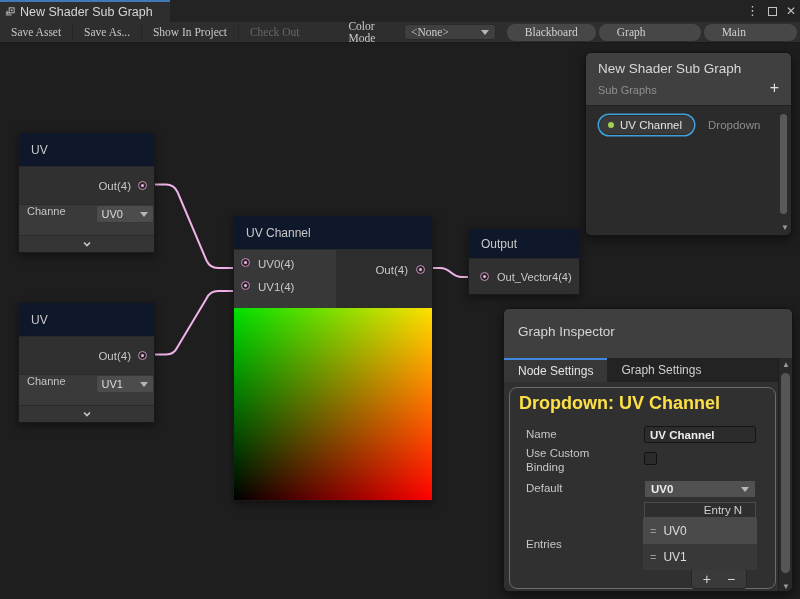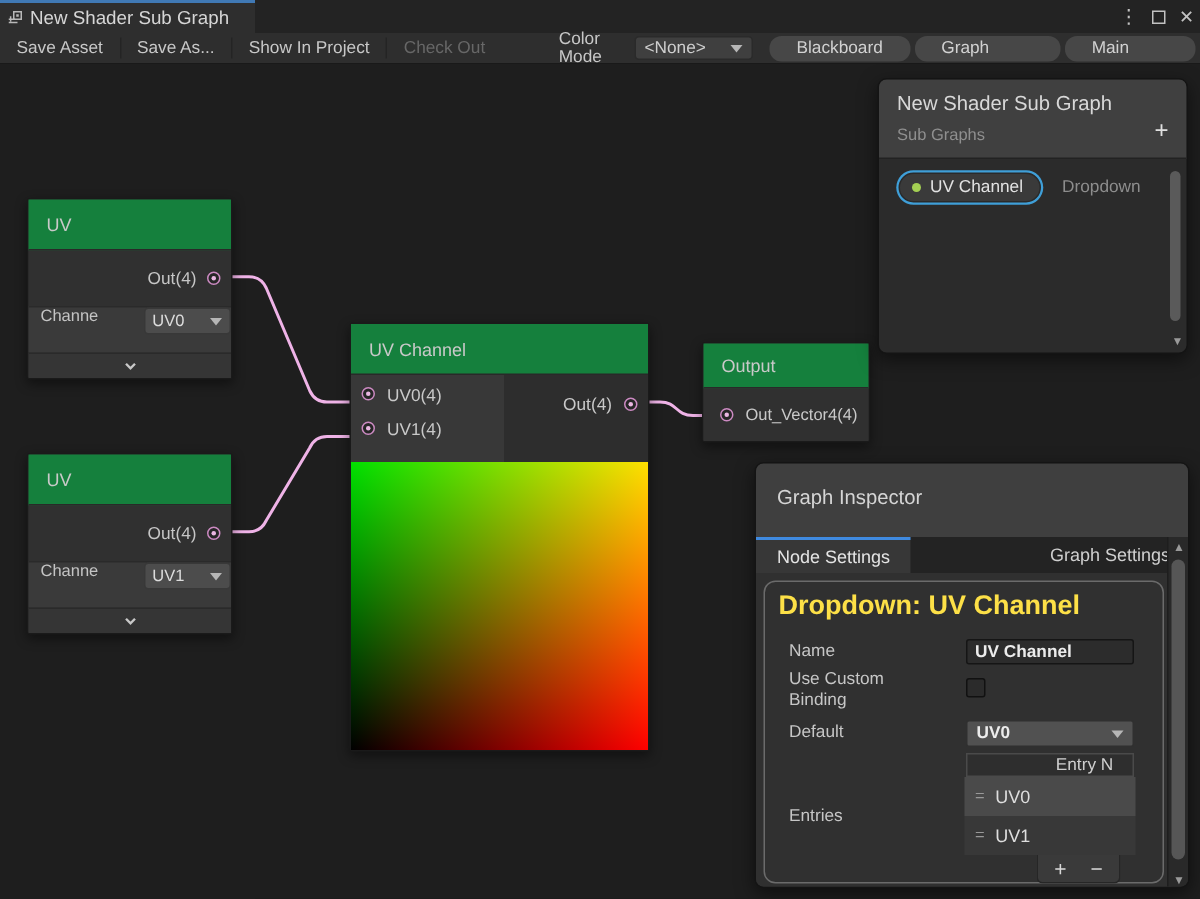--- a/index.html
+++ b/index.html
@@ -12,42 +12,42 @@
   .doc-tab { position:absolute; left:0; top:0; width:170px; height:22px; background:#2e2e2e;
     border-top:2px solid #4079b5; display:flex; align-items:center; padding-left:5px; gap:5px; }
   .doc-tab .t { font-size:12.5px; color:#d6d6d6; white-space:nowrap; }
   .winctl { position:absolute; right:4px; top:0; height:22px; display:flex; align-items:center; gap:9px; }
   .winctl .kebab { color:#c2c2c2; font-size:13px; line-height:22px; }
   .winctl .maxi { width:9px; height:9px; border:1.5px solid #c2c2c2; }
   .winctl .close { color:#c2c2c2; font-size:12px; line-height:22px; }
 
   
   .toolbar { position:absolute; left:0; top:22px; width:800px; height:21px; background:#2e2e2e;
-    border-bottom:1px solid #191919; display:flex; align-items:center; font-size:11.5px; color:#c8c8c8; }
+    border-bottom:1px solid #191919; display:flex; align-items:center; font-size:11.5px; color:#c8c8c8;font-family:Liberation Serif, serif; }
   .tb-btn { padding:0 11px; line-height:20px; white-space:nowrap; }
   .tb-btn.disabled { color:#676767; }
   .tb-sep { width:1px; height:14px; background:#242424; }
   .cm-label { margin-left:32px; padding:0 6px; }
   .cm-dd { width:102px; height:16px; background:#3f3f3f; border:1px solid #2a2a2a; border-radius:3px;
     display:flex; align-items:center; justify-content:space-between; padding:0 6px; margin-right:8px; }
   .cm-dd .v { font-size:11.5px; color:#cfcfcf; }
   .caret { width:0; height:0; border-left:4px solid transparent; border-right:4px solid transparent;
     border-top:5px solid #b6b6b6; }
   .toggle-btn { height:17px; line-height:17px; background:#474747; border-radius:8px;
     padding:0 18px; margin-left:3px; color:#d2d2d2; }
   .toggle-btn.last { margin-right:3px; }
 
   
   .canvas { position:absolute; left:0; top:43px; width:800px; height:556px; background:#1e1e1e; }
   .edges { position:absolute; left:0; top:0; width:800px; height:556px; }
 
   
   .node { position:absolute; background:#303030; border:1px solid #1a1a1a; border-radius:2px;
     box-shadow:0 3px 8px rgba(0,0,0,.45); }
-  .node-title { height:34px; background:#15803d; border-bottom:1px solid #292929;
+  .node-title { height:34px; background:#0f172a; border-bottom:1px solid #292929;
     display:flex; align-items:center; padding-left:12px; font-size:12px; color:#c9c9c9; }
   .port { width:9px; height:9px; border-radius:50%; border:1px solid #cc8ac2; background:#262626;
     display:flex; align-items:center; justify-content:center; flex:0 0 auto; }
   .port i { display:block; width:3px; height:3px; border-radius:50%; background:#eab6e2; }
 
   .uv-out-row { height:37px; display:flex; align-items:center; justify-content:flex-end;
     gap:7px; padding-right:7px; font-size:11.5px; color:#c6c6c6; background:#303030; }
   .uv-ctl-row { height:31px; background:#3a3a3a; display:flex; align-items:flex-start; padding-left:8px;
     font-size:11px; color:#c4c4c4; border-top:1px solid #2a2a2a;gap:28px; }
   .uv-dd { width:66px; height:18px; margin-left:2px; background:#4c4c4c; border:1px solid #383838;
@@ -84,21 +84,21 @@
   .bb-dot { width:6px; height:6px; border-radius:50%; background:#a4cf53; }
   .bb-pill .n { font-size:11.5px; color:#e2e2e2; }
   .bb-type { margin-left:14px; font-size:11.5px; color:#8d8d8d; }
   .bb-scroll { position:absolute; right:4px; top:61px; width:7px; height:100px; background:#5a5a5a; border-radius:4px; }
   .bb-arrow { position:absolute; right:2px; top:170px; color:#9a9a9a; font-size:8px; }
 
   
   .inspector { left:503px; top:265px; width:290px; height:284px; background:#303030; }
   .gi-header { height:49px; background:#3f3f3f; position:relative; }
   .gi-title { position:absolute; left:14px; top:15px; font-size:13.5px; color:#d5d5d5; }
-  .gi-tabs { position:absolute; left:0; top:49px; width:290px; height:24px; background:#232323; display:flex;justify-content:space-between; }
+  .gi-tabs { position:absolute; left:0; top:49px; width:290px; height:24px; background:#232323; display:flex; }
   .gi-tab { height:24px; display:flex; align-items:center; justify-content:center;
     font-size:12px; color:#cfcfcf; padding:0 14px; }
   .gi-tab.active { background:#373737; border-top:2px solid #3f8ae0; color:#e4e4e4; }
   .gi-body { position:absolute; left:0; top:73px; width:277px; height:211px; background:#303030; }
 
   .gi-box { position:absolute; left:5px; top:78px; width:267px; height:202px;
     border:1px solid #6b6b6b; border-radius:8px; }
   .gi-section-title { position:absolute; left:15px; top:84px; font-size:18px; font-weight:bold; color:#fde047; }
   .gi-label { position:absolute; font-size:11.5px; color:#c6c6c6; }
   .gi-input { position:absolute; left:140px; top:117px; width:112px; height:17px; background:#2c2c2c;

